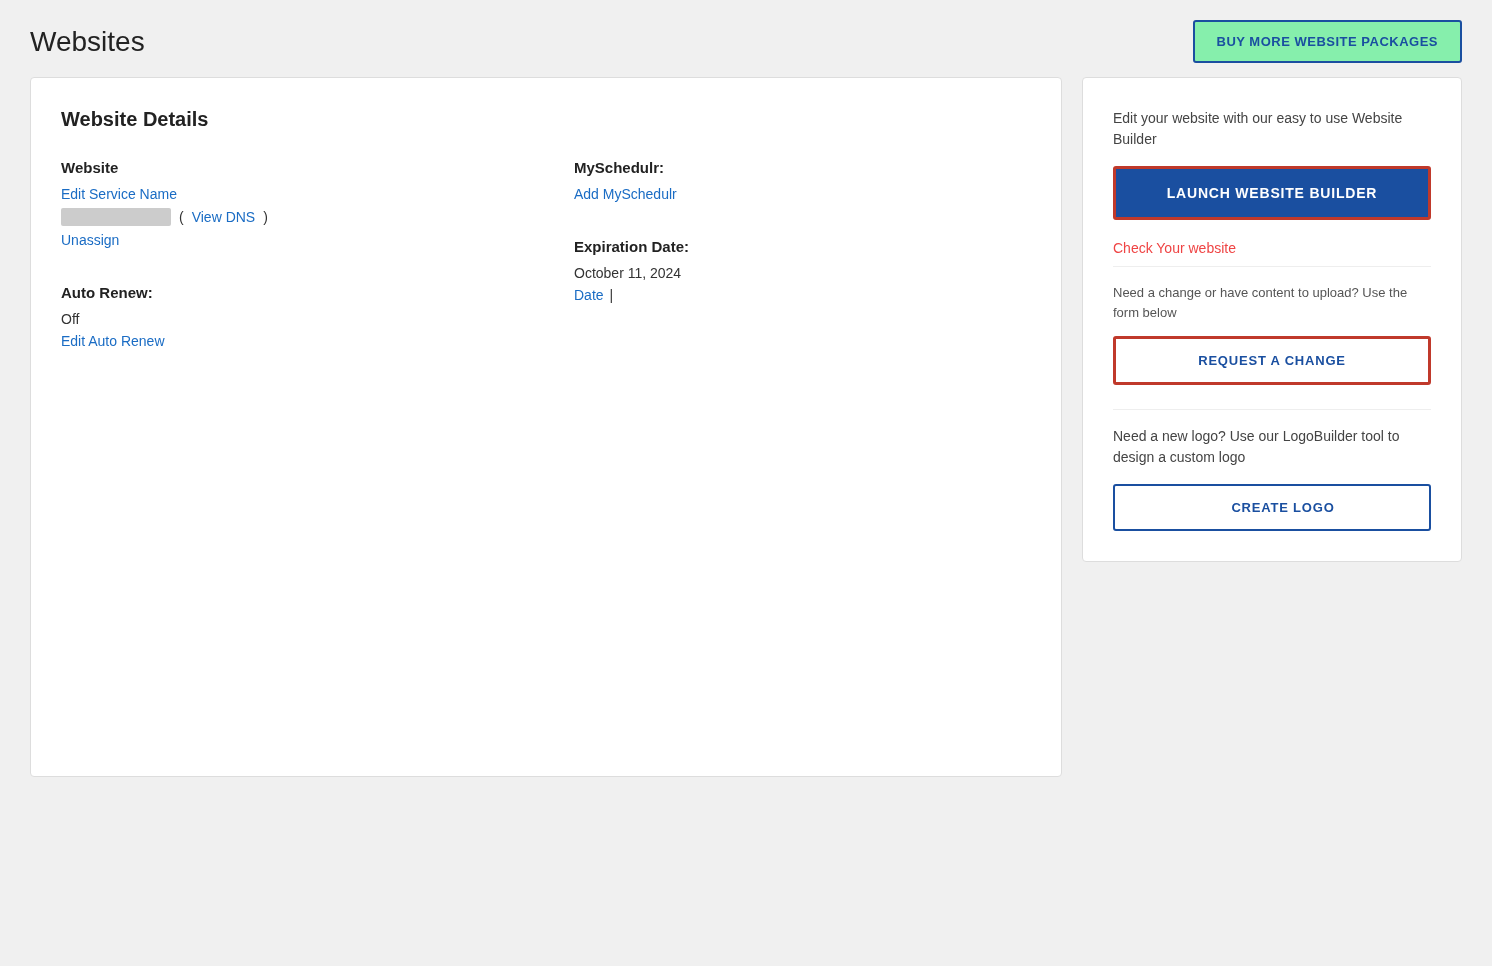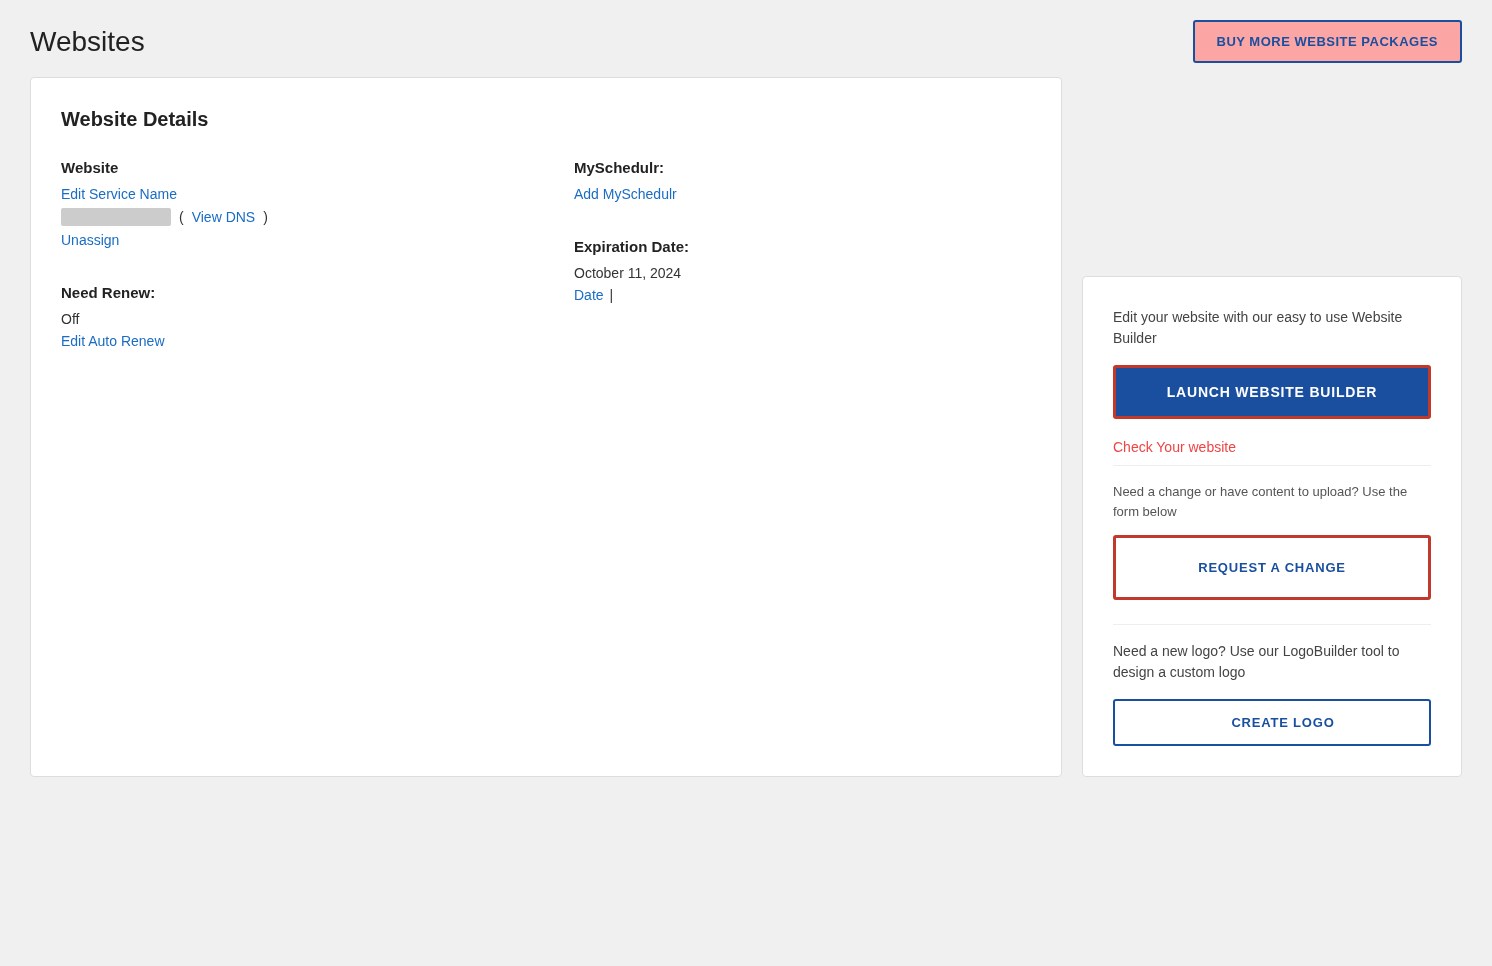--- a/index.html
+++ b/index.html
@@ -24,34 +24,34 @@
     }
 
     .page-title {
       font-size: 28px;
       font-weight: 400;
       color: #222;
     }
 
     .buy-more-btn {
       border: 2px solid #1a4fa0;
-      background: #fca5a5;
+      background: #86efac;
       color: #1a4fa0;
       font-size: 13px;
       font-weight: 700;
       letter-spacing: 0.5px;
       padding: 12px 22px;
       cursor: pointer;
       border-radius: 3px;
     }
 
     .main-content {
       display: flex;
       gap: 20px;
-      align-items: flex-end;
+      align-items: flex-start;
     }
 
     .left-panel {
       background: white;
       border: 1px solid #ddd;
       border-radius: 4px;
       padding: 30px;
       flex: 1;
       min-height: 700px;
     }
@@ -181,21 +181,21 @@
       margin-bottom: 20px;
     }
 
     .outline-btn-red {
       background: white;
       color: #1a4fa0;
       border: 3px solid #c0392b;
       font-size: 13px;
       font-weight: 700;
       letter-spacing: 0.8px;
-      padding: 22px;
+      padding: 14px;
       width: 100%;
       cursor: pointer;
       border-radius: 3px;
       margin-bottom: 20px;
     }
 
     .separator {
       height: 1px;
       background: #eee;
       margin: 4px 0 16px 0;
@@ -238,21 +238,21 @@
           <div class="dns-row">
             <span class="dns-blurred"></span>
             <span class="dns-text">(</span>
             <a href="#" class="detail-link" style="display:inline; margin-bottom:0;">View DNS</a>
             <span class="dns-text">)</span>
           </div>
           <a href="#" class="detail-link">Unassign</a>
         </div>
 
         <div class="detail-section">
-          <div class="detail-label">Need Renew:</div>
+          <div class="detail-label">Auto Renew:</div>
           <div class="detail-value">Off</div>
           <a href="#" class="detail-link">Edit Auto Renew</a>
         </div>
       </div>
 
       <div class="detail-col">
 
         <div class="detail-section">
           <div class="detail-label">MySchedulr:</div>
           <a href="#" class="detail-link">Add MySchedulr</a>

